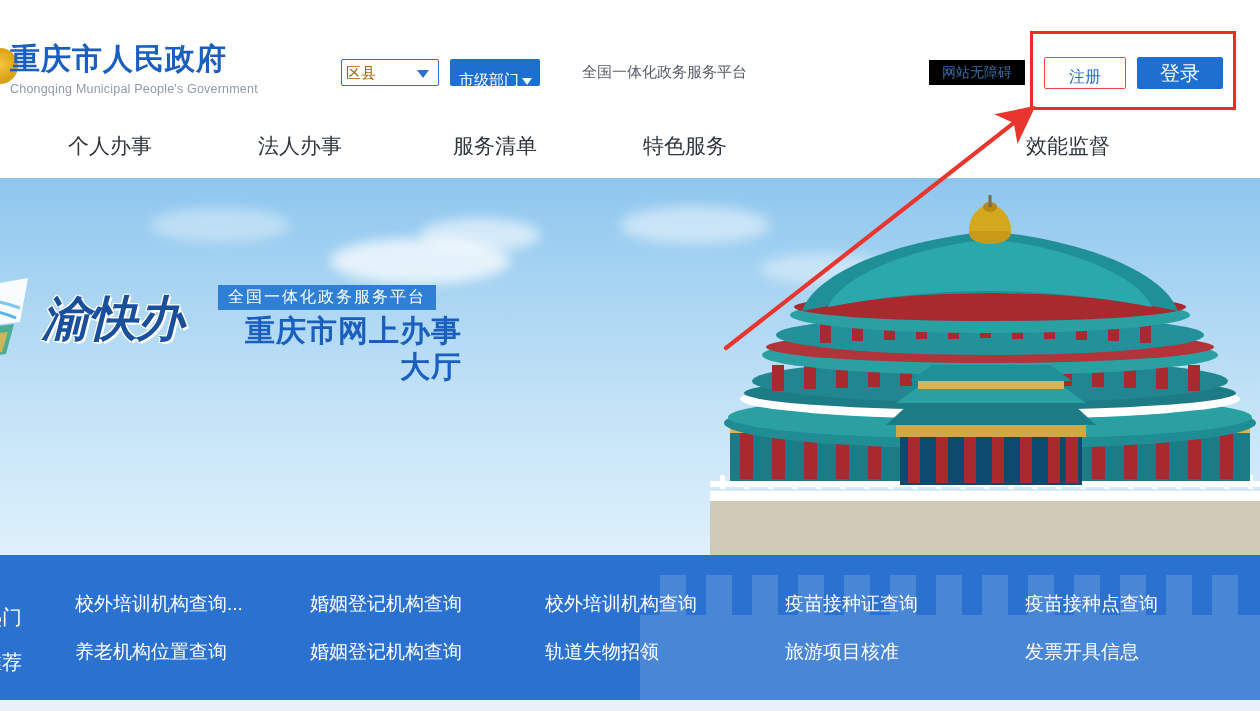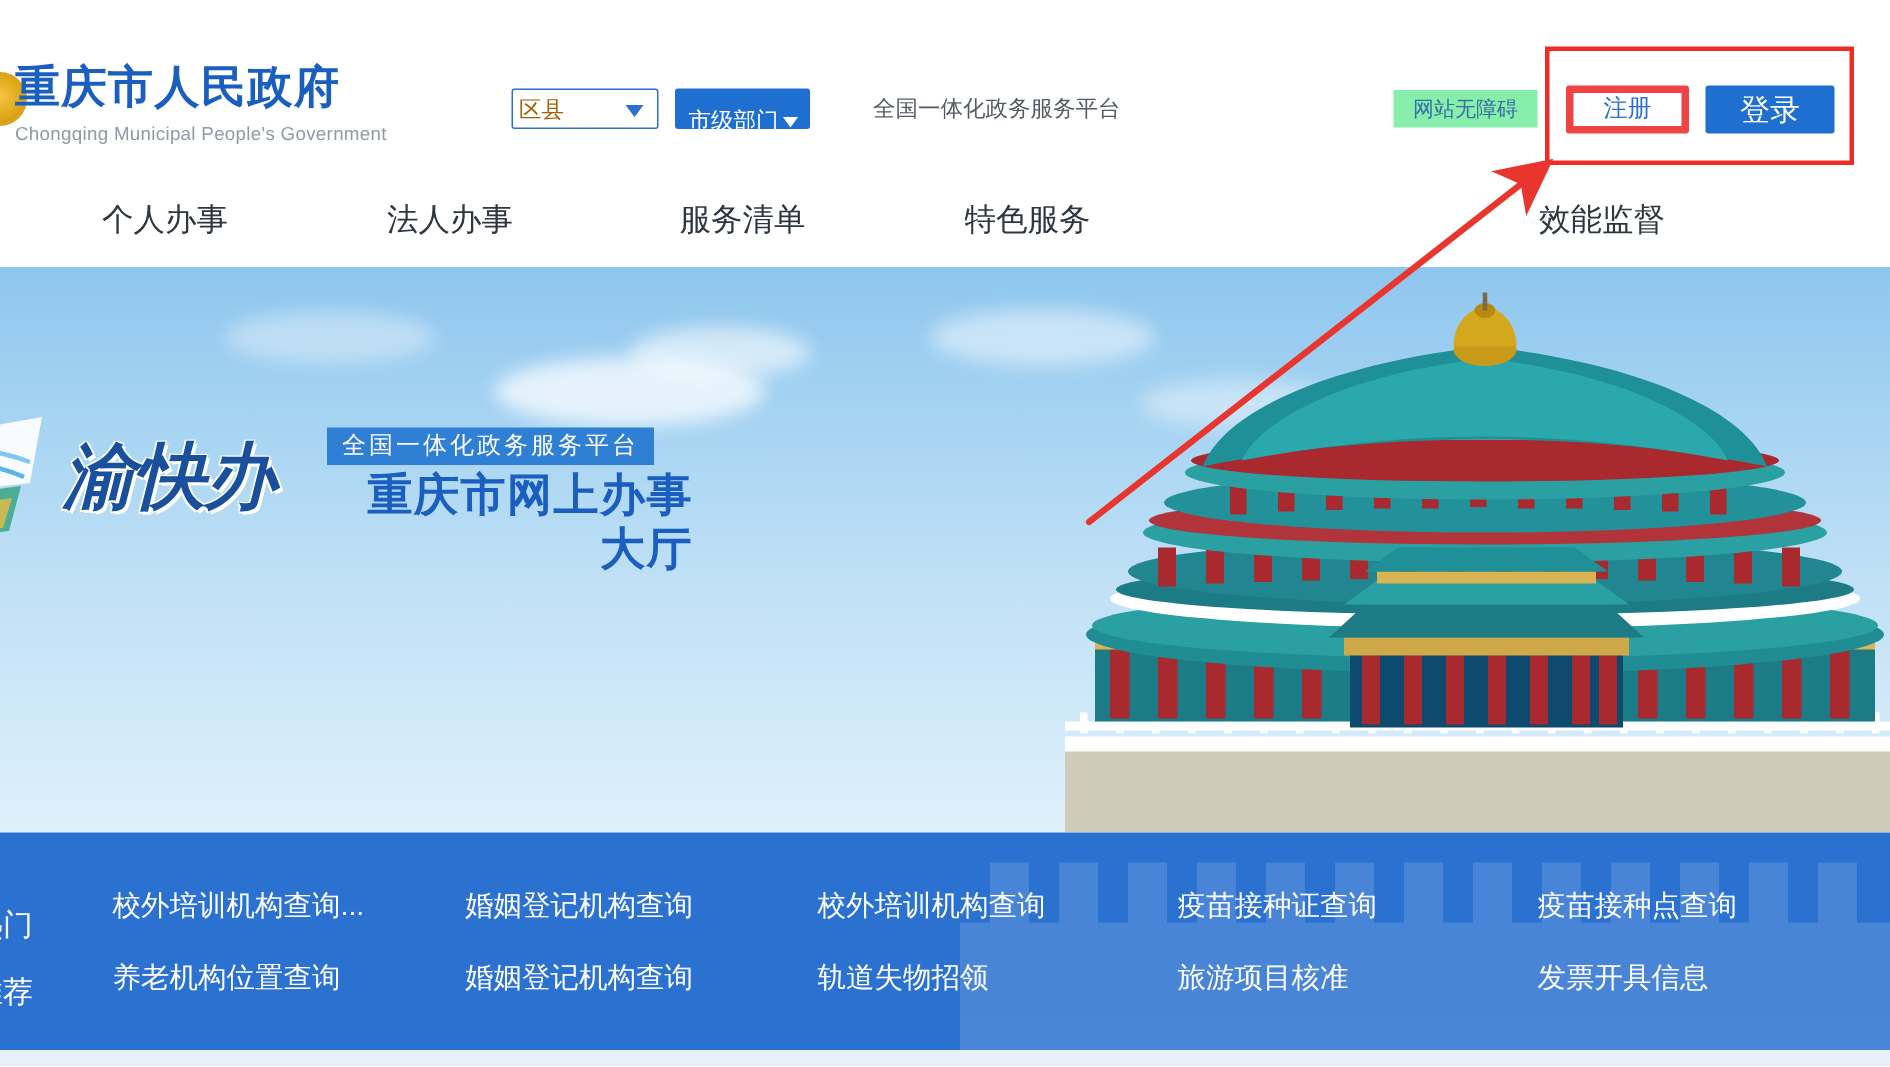--- a/index.html
+++ b/index.html
@@ -28,26 +28,26 @@
     border-right:6px solid transparent;border-top:8px solid #2b6fd0;}
 
   .sel-dept{position:absolute;left:450px;top:59px;height:27px;background:#1f6fd0;border-radius:2px;
     padding:16px 8px 0 9px;display:flex;align-items:center;box-sizing:border-box;}
   .sel-dept .lbl{font-size:15px;color:#fff;}
   .caret-white{width:0;height:0;border-left:5.5px solid transparent;border-right:5.5px solid transparent;
     border-top:7px solid #fff;margin-left:3px;margin-top:2px;}
 
   .platform-link{position:absolute;left:582px;top:63px;font-size:15px;color:#555c66;}
 
-  .accessibility{position:absolute;left:929px;top:60px;width:96px;height:25px;background:#86efac;
+  .accessibility{position:absolute;left:929px;top:60px;width:96px;height:25px;background:#000000;
     display:flex;align-items:center;justify-content:center;}
   .accessibility span{font-size:14px;color:#3a6ea5;}
 
-  .btn-register{position:absolute;left:1044px;top:57px;width:82px;height:32px;border:5px solid #ef4444;
-    border-radius:2px;background:#fff;display:flex;align-items:flex-start;justify-content:center;box-sizing:border-box;}
+  .btn-register{position:absolute;left:1044px;top:57px;width:82px;height:32px;border:1px solid #ef4444;
+    border-radius:2px;background:#fff;display:flex;align-items:flex-end;justify-content:center;box-sizing:border-box;}
   .btn-register span{font-size:16px;color:#2b6fd0;}
   .btn-login{position:absolute;left:1137px;top:57px;width:86px;height:32px;border-radius:2px;background:#1f6fd0;
     display:flex;align-items:center;justify-content:center;}
   .btn-login span{font-size:20px;color:#fff;}
 
   
   .nav{position:absolute;left:0;top:118px;width:1260px;height:60px;background:#fff;}
   .nav-item{position:absolute;top:14px;font-size:21px;color:#2e3640;white-space:nowrap;}
 
   

